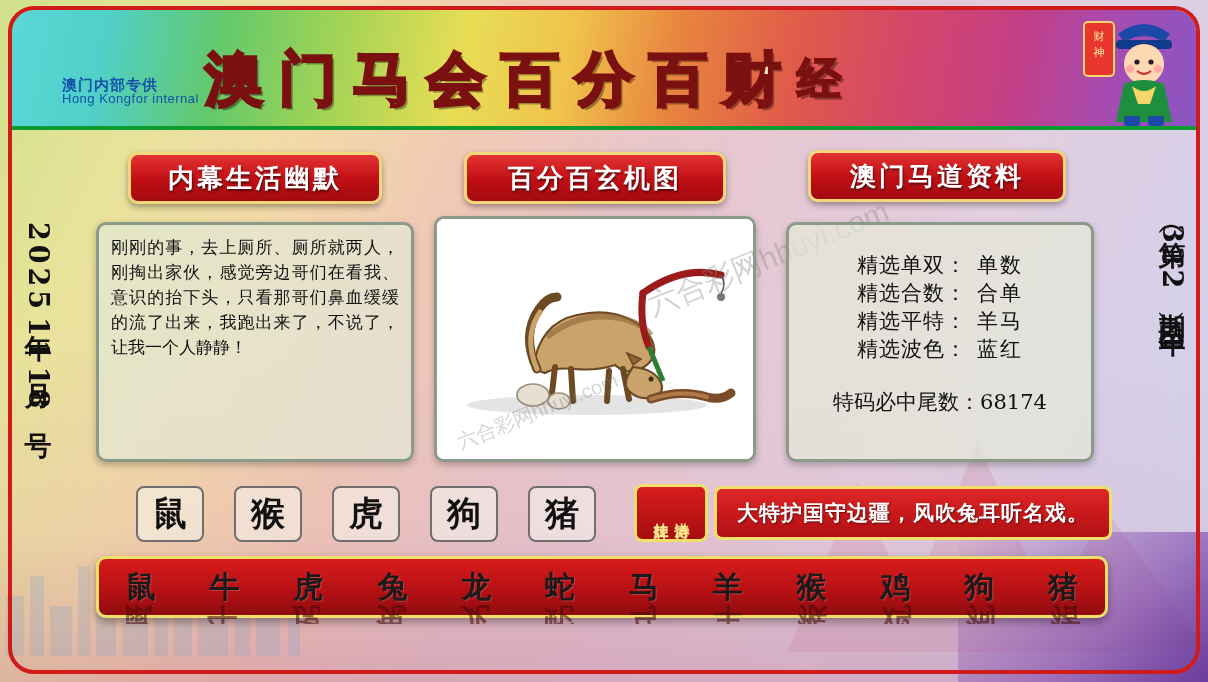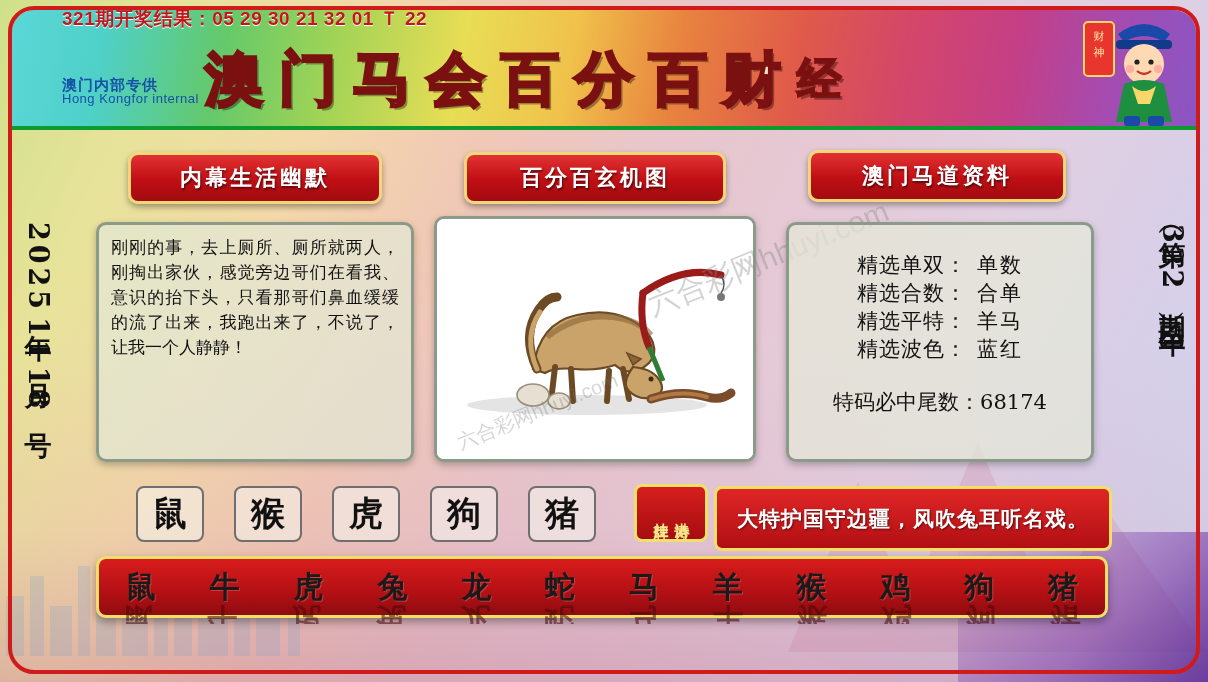--- a/index.html
+++ b/index.html
@@ -149,21 +149,21 @@
     background: linear-gradient(#e33232, #bf0f14 55%, #a20b10);
     border: 3px solid #f3d77a;
     box-shadow: 0 3px 6px rgba(0,0,0,0.35);
     display: flex;
     align-items: center;
     justify-content: center;
     box-sizing: border-box;
   }
   .plaque span {
     font-family: Liberation Serif, serif;
-    font-size: 22px;
+    font-size: 26px;
     font-weight: bold;
     color: #ffffff;
     letter-spacing: 3px;
     text-shadow: 1px 2px 2px rgba(0,0,0,0.5);
     text-align: center;
   }
   #plaque-left   { left: 128px; top: 152px; width: 254px; }
   #plaque-center { left: 464px; top: 152px; width: 262px; }
   #plaque-right  { left: 808px; top: 150px; width: 258px; }
   
@@ -263,21 +263,21 @@
     writing-mode: vertical-rl;
     font-family: "DejaVu Serif", serif;
     font-size: 15px;
     font-weight: bold;
     color: #f8e98c;
     letter-spacing: 2px;
   }
   #phrase-bar {
     position: absolute;
     left: 714px; top: 486px;
-    width: 398px; height: 65px;
+    width: 398px; height: 54px;
     border: 3px solid #f0e06a;
     border-radius: 8px;
     background: linear-gradient(#e02626, #b10f13);
     box-sizing: border-box;
     display: flex;
     align-items: center;
     justify-content: center;
   }
   #phrase-bar span {
     font-family: "DejaVu Serif", serif;
@@ -356,21 +356,20 @@
       <polygon points="100,230 190,20 280,230"></polygon>
       <polygon points="230,230 320,90 420,230"></polygon>
     </g>
   </svg>
 
   <div id="purple-corner"></div>
 
   <div id="header"></div>
   <div id="header-underline"></div>
 
-  <div id="lottery-line">321期开奖结果：05 29 30 21 32 01 Ｔ 22</div>
   <div id="brand-cn">澳门内部专供</div>
   <div id="brand-en">Hong Kongfor internal</div>
 
   <div id="title-main">
     <span>澳</span>
     <span>门</span>
     <span>马</span>
     <span>会</span>
     <span>百</span>
     <span>分</span>

